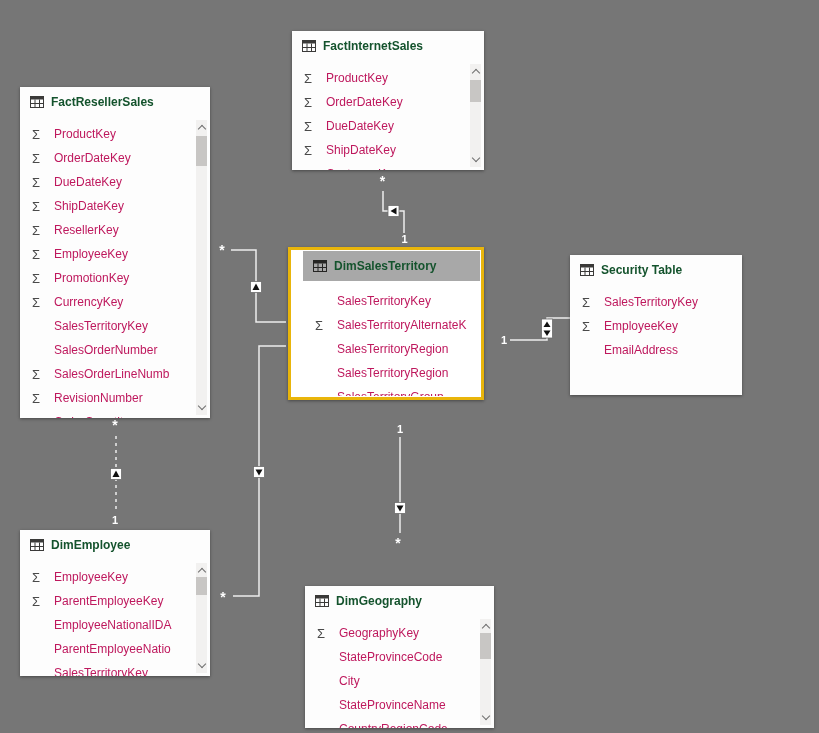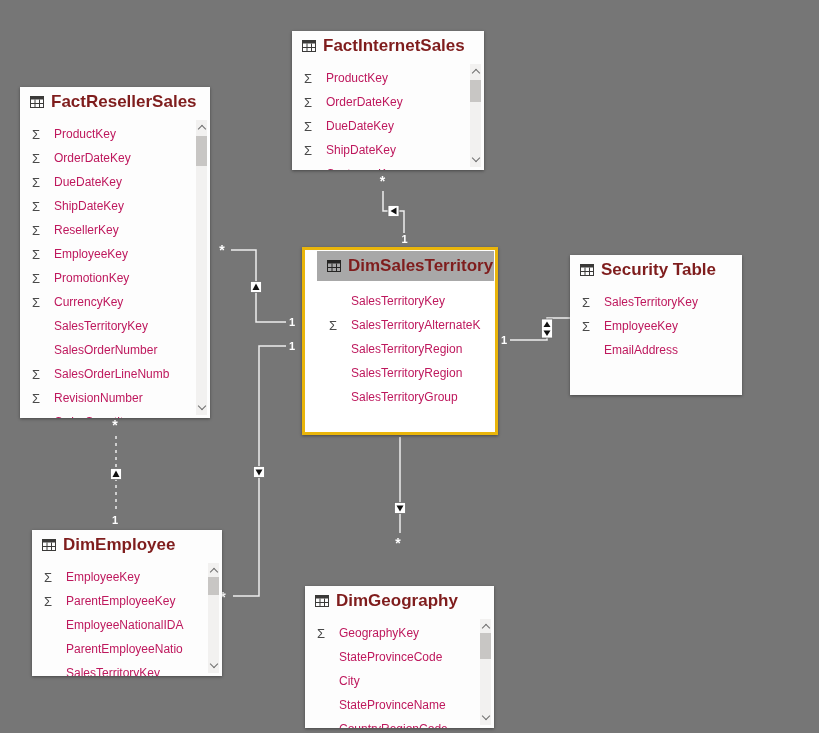--- a/index.html
+++ b/index.html
@@ -10,21 +10,21 @@
   .card {
     position:absolute; box-sizing:border-box; background:#FDFDFD;
     box-shadow:0 1px 3px rgba(0,0,0,.4);
   }
   .card-header {
     height:30px; display:flex; align-items:center; padding:0 10px;
     background:inherit;
   }
   .table-icon { margin-right:7px; flex:0 0 auto; display:flex; }
   .card-title {
-    font-size:17px; font-weight:700; color:#7f1d1d; white-space:nowrap;
+    font-size:12px; font-weight:700; color:#14532d; white-space:nowrap;
   }
   .card-body {
     position:relative; height:calc(100% - 30px); overflow:hidden;
     padding-top:5px; box-sizing:border-box;
   }
   .frow { height:24px; display:flex; align-items:center; padding-left:12px; }
   .sigma { flex:0 0 22px; font-size:13px; color:#4A4A4A; }
   .fname { font-size:12px; color:#be185d; white-space:nowrap; }
 
   .card.selected { border:3px solid #E9B50B; padding:1px; background:#FFFFFF; }
@@ -231,21 +231,21 @@
         <span class="fname">OrderQuantity</span>
       </div>
     <div class="sbar">
       <div class="chev up"></div>
       <div class="thumb" style="top:16px; height:30px;"></div>
       <div class="chev down"></div>
     </div>
   </div>
 </div>
 
-<div class="card selected" style="left:302px; top:247px; width:196px; height:188px;padding-left:12px;">
+<div class="card selected" style="left:288px; top:247px; width:196px; height:153px;padding-left:12px;">
   <div class="card-header">
     <span class="table-icon">
       <svg width="14" height="12" viewBox="0 0 14 12">
           <rect x="0.5" y="0.5" width="13" height="11" fill="none" stroke="#252423"></rect>
           <rect x="0.5" y="0.5" width="13" height="3" fill="#252423"></rect>
           <line x1="5" y1="3.5" x2="5" y2="11.5" stroke="#252423"></line>
           <line x1="9.5" y1="3.5" x2="9.5" y2="11.5" stroke="#252423"></line>
           <line x1="0.5" y1="7.5" x2="13.5" y2="7.5" stroke="#252423"></line>
         </svg>
     </span>
@@ -297,21 +297,21 @@
         <span class="sigma">Σ</span>
         <span class="fname">EmployeeKey</span>
       </div>
     <div class="frow">
         <span class="sigma"></span>
         <span class="fname">EmailAddress</span>
       </div>
   </div>
 </div>
 
-<div class="card" style="left:32px; top:530px; width:190px; height:146px;">
+<div class="card" style="left:20px; top:530px; width:190px; height:146px;">
   <div class="card-header">
     <span class="table-icon">
       <svg width="14" height="12" viewBox="0 0 14 12">
           <rect x="0.5" y="0.5" width="13" height="11" fill="none" stroke="#3B3A39"></rect>
           <rect x="0.5" y="0.5" width="13" height="3" fill="#3B3A39"></rect>
           <line x1="5" y1="3.5" x2="5" y2="11.5" stroke="#3B3A39"></line>
           <line x1="9.5" y1="3.5" x2="9.5" y2="11.5" stroke="#3B3A39"></line>
           <line x1="0.5" y1="7.5" x2="13.5" y2="7.5" stroke="#3B3A39"></line>
         </svg>
     </span>

